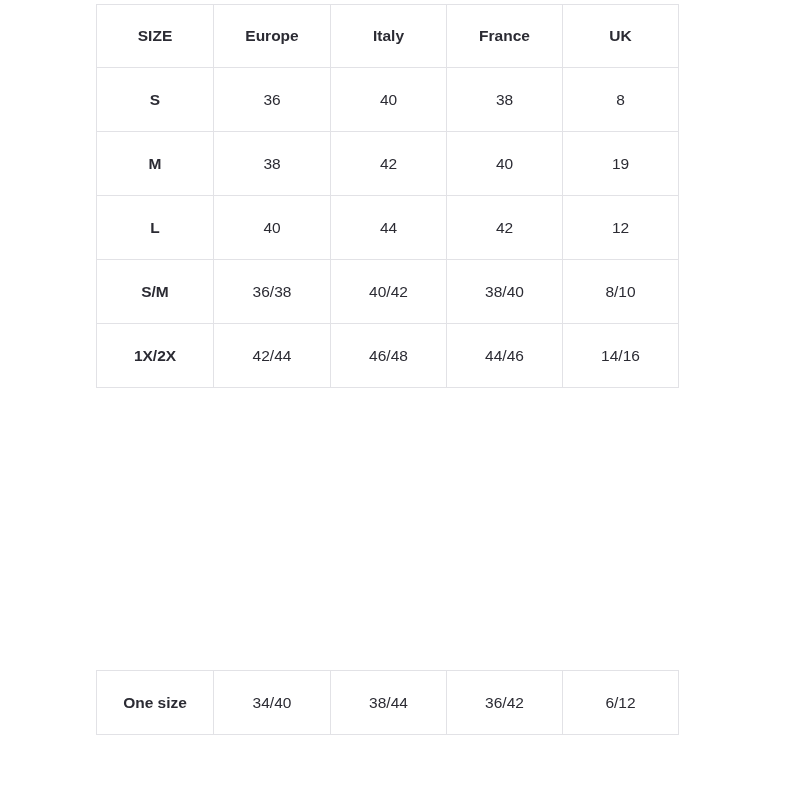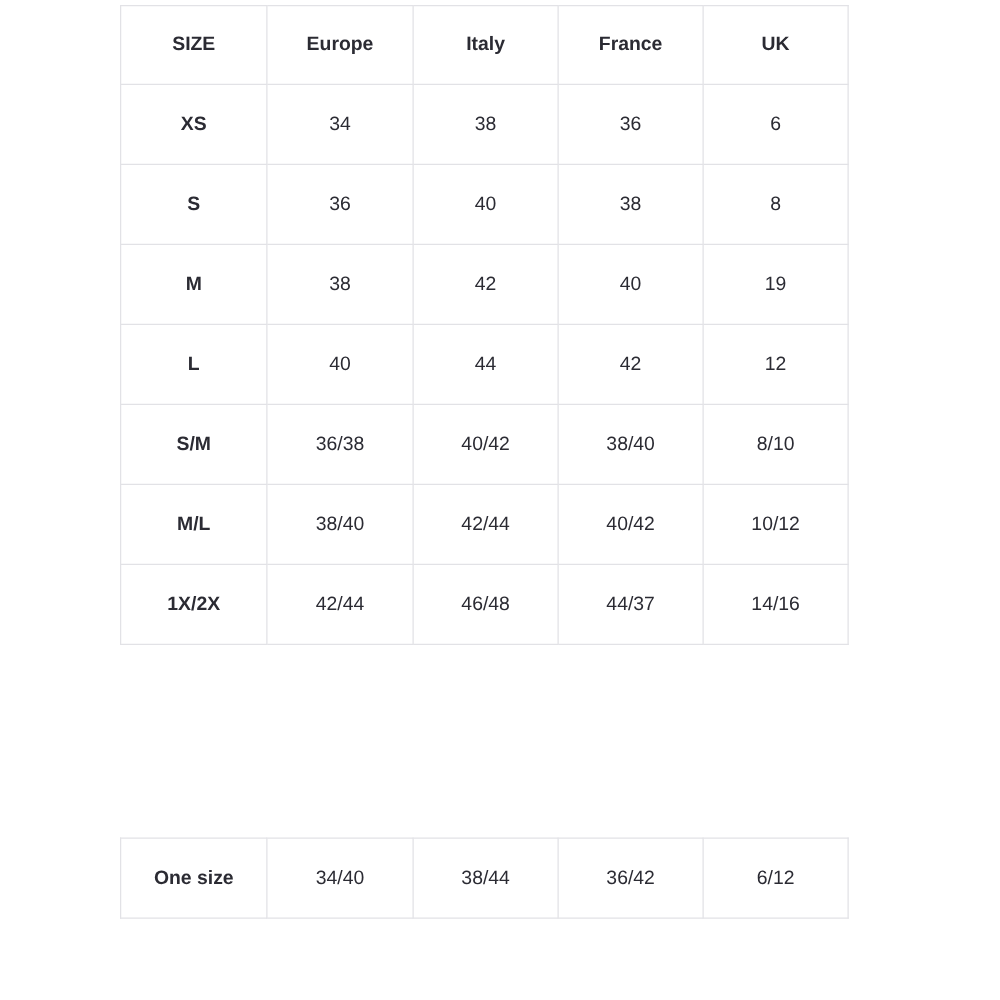--- a/index.html
+++ b/index.html
@@ -85,27 +85,20 @@
         <tr>
           <th>SIZE</th>
           <th>Europe</th>
           <th>Italy</th>
           <th>France</th>
           <th>UK</th>
         </tr>
       </thead>
       <tbody>
         <tr>
-          <td class="rowhead">XS</td>
-          <td>34</td>
-          <td>38</td>
-          <td>36</td>
-          <td>6</td>
-        </tr>
-        <tr>
           <td class="rowhead">S</td>
           <td>36</td>
           <td>40</td>
           <td>38</td>
           <td>8</td>
         </tr>
         <tr>
           <td class="rowhead">M</td>
           <td>38</td>
           <td>42</td>
@@ -120,31 +113,24 @@
           <td>12</td>
         </tr>
         <tr>
           <td class="rowhead">S/M</td>
           <td>36/38</td>
           <td>40/42</td>
           <td>38/40</td>
           <td>8/10</td>
         </tr>
         <tr>
-          <td class="rowhead">M/L</td>
-          <td>38/40</td>
-          <td>42/44</td>
-          <td>40/42</td>
-          <td>10/12</td>
-        </tr>
-        <tr>
           <td class="rowhead">1X/2X</td>
           <td>42/44</td>
           <td>46/48</td>
-          <td>44/37</td>
+          <td>44/46</td>
           <td>14/16</td>
         </tr>
       </tbody>
     </table>
   </div>
 
   <div class="table-wrap" id="second-table-wrap">
     <table class="size-table" id="second-table">
       <colgroup>
         <col class="c0">

